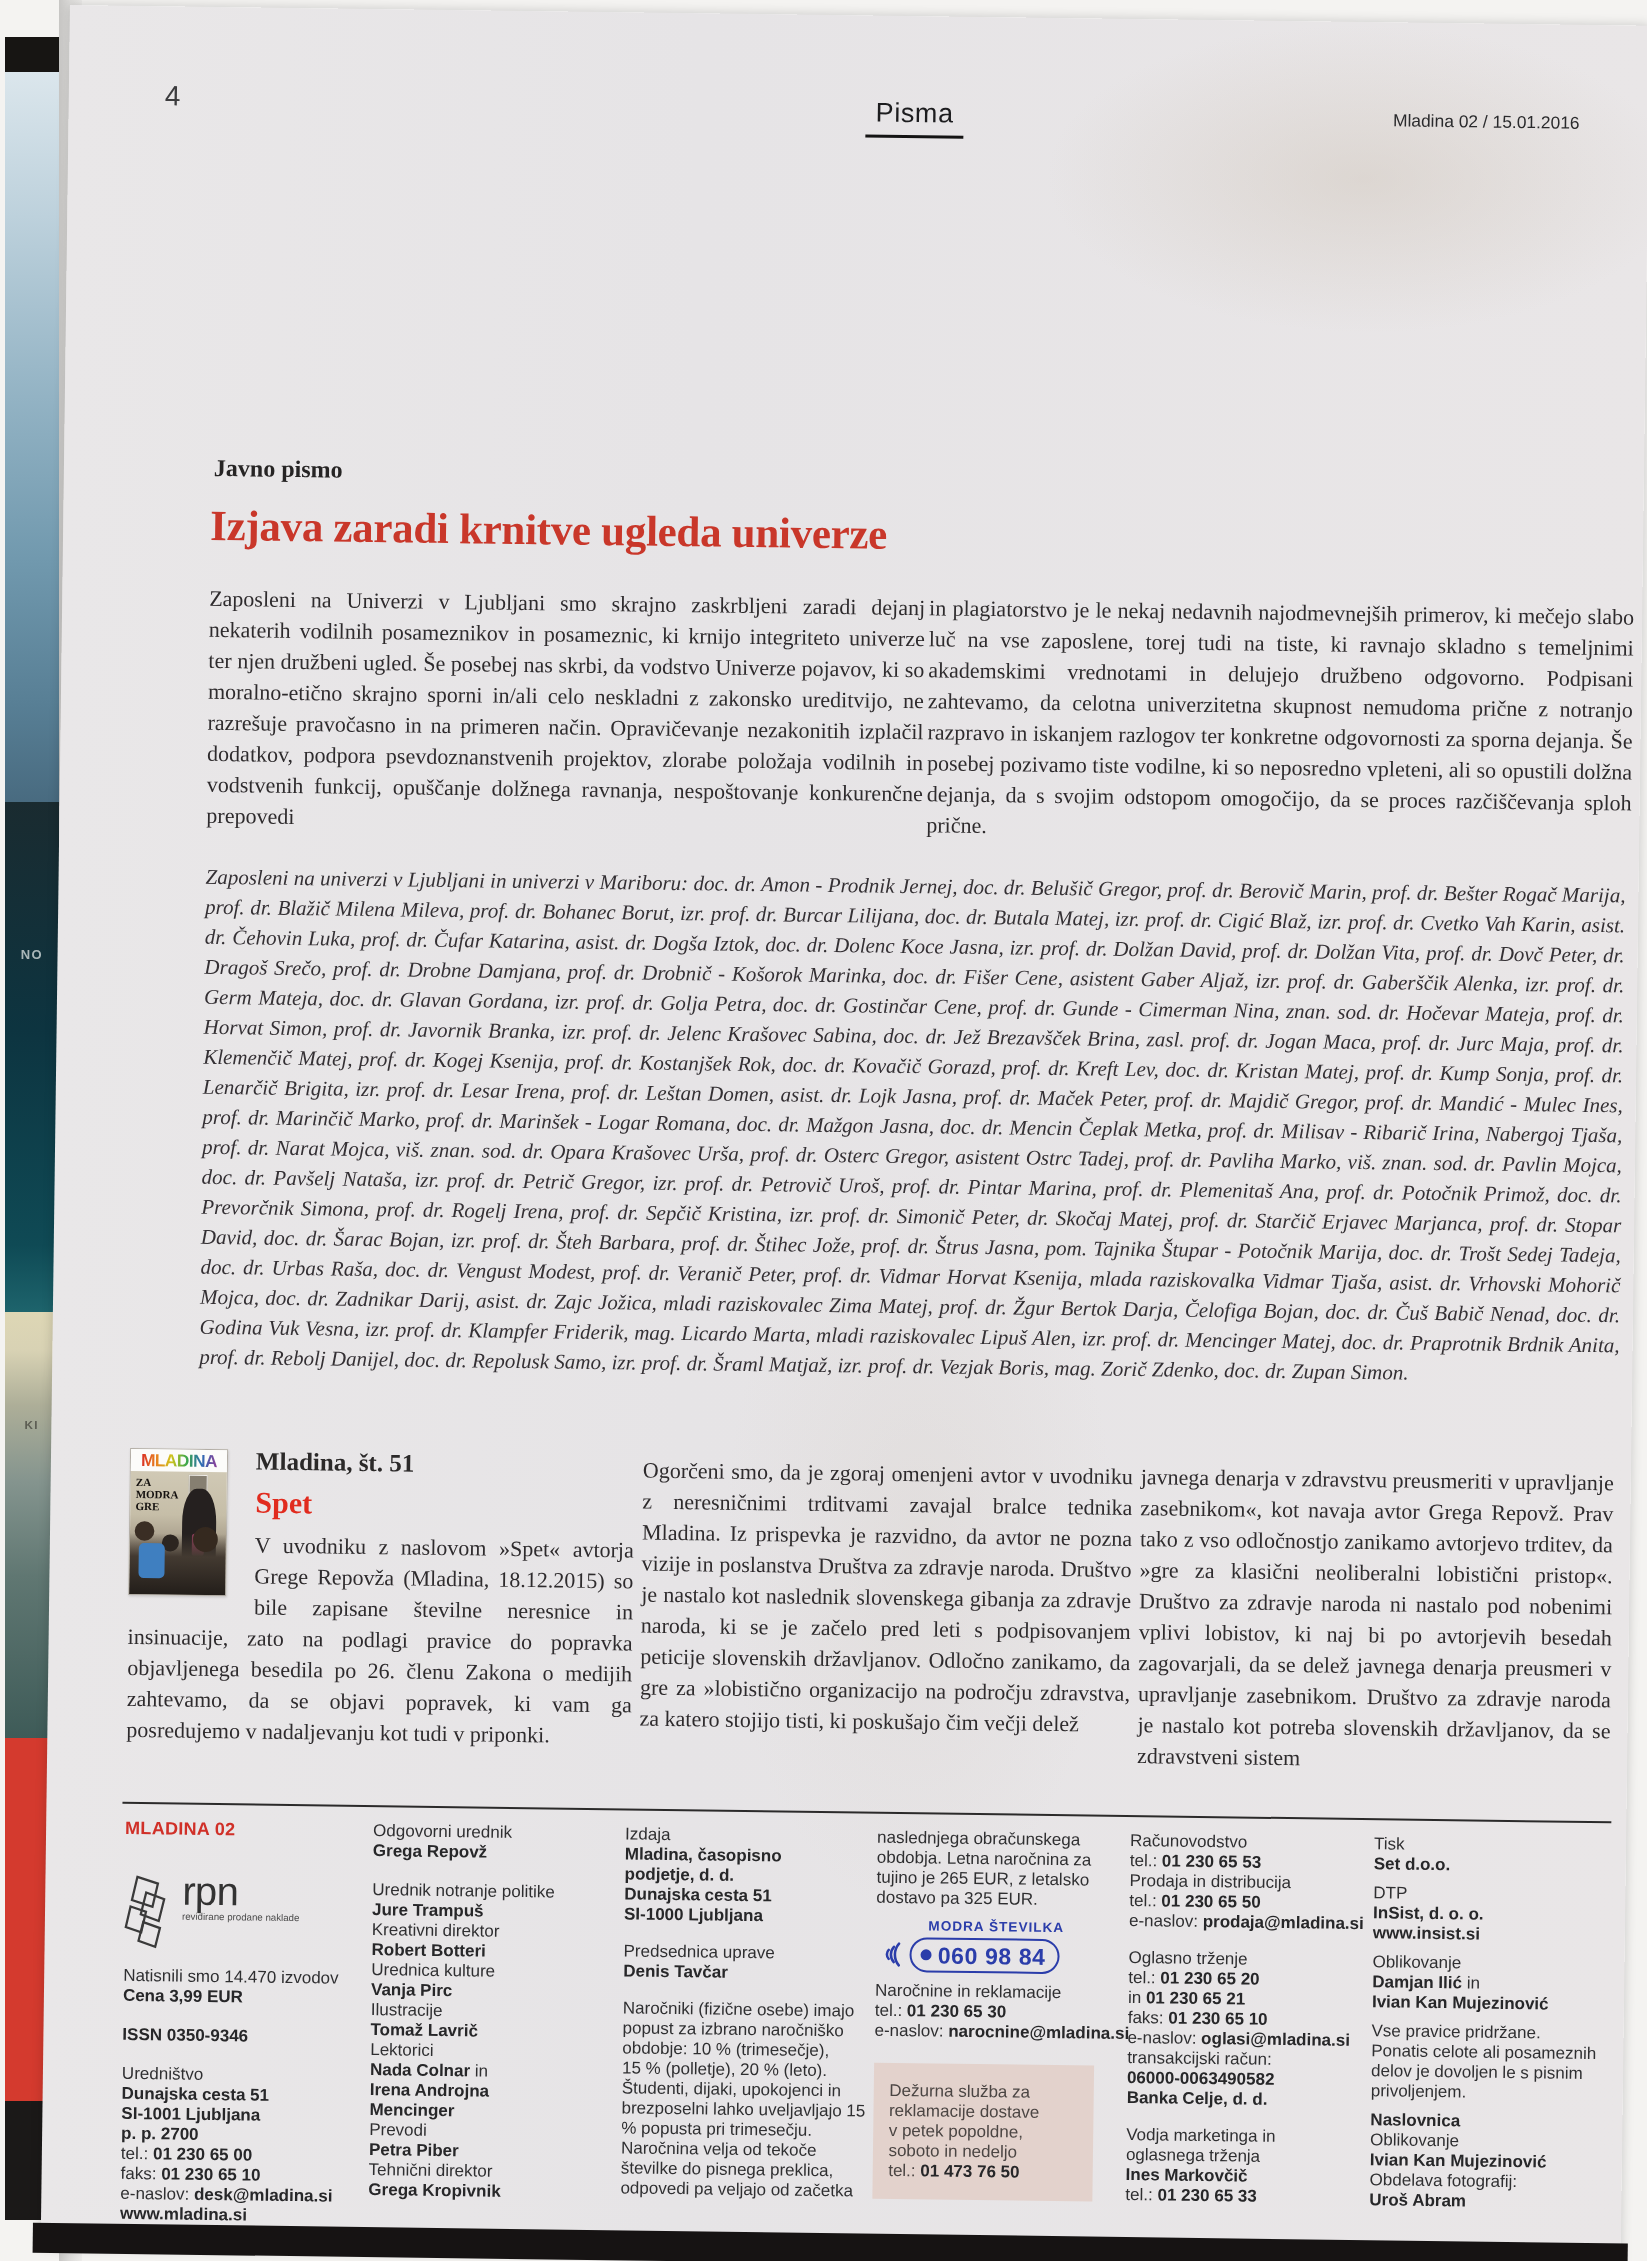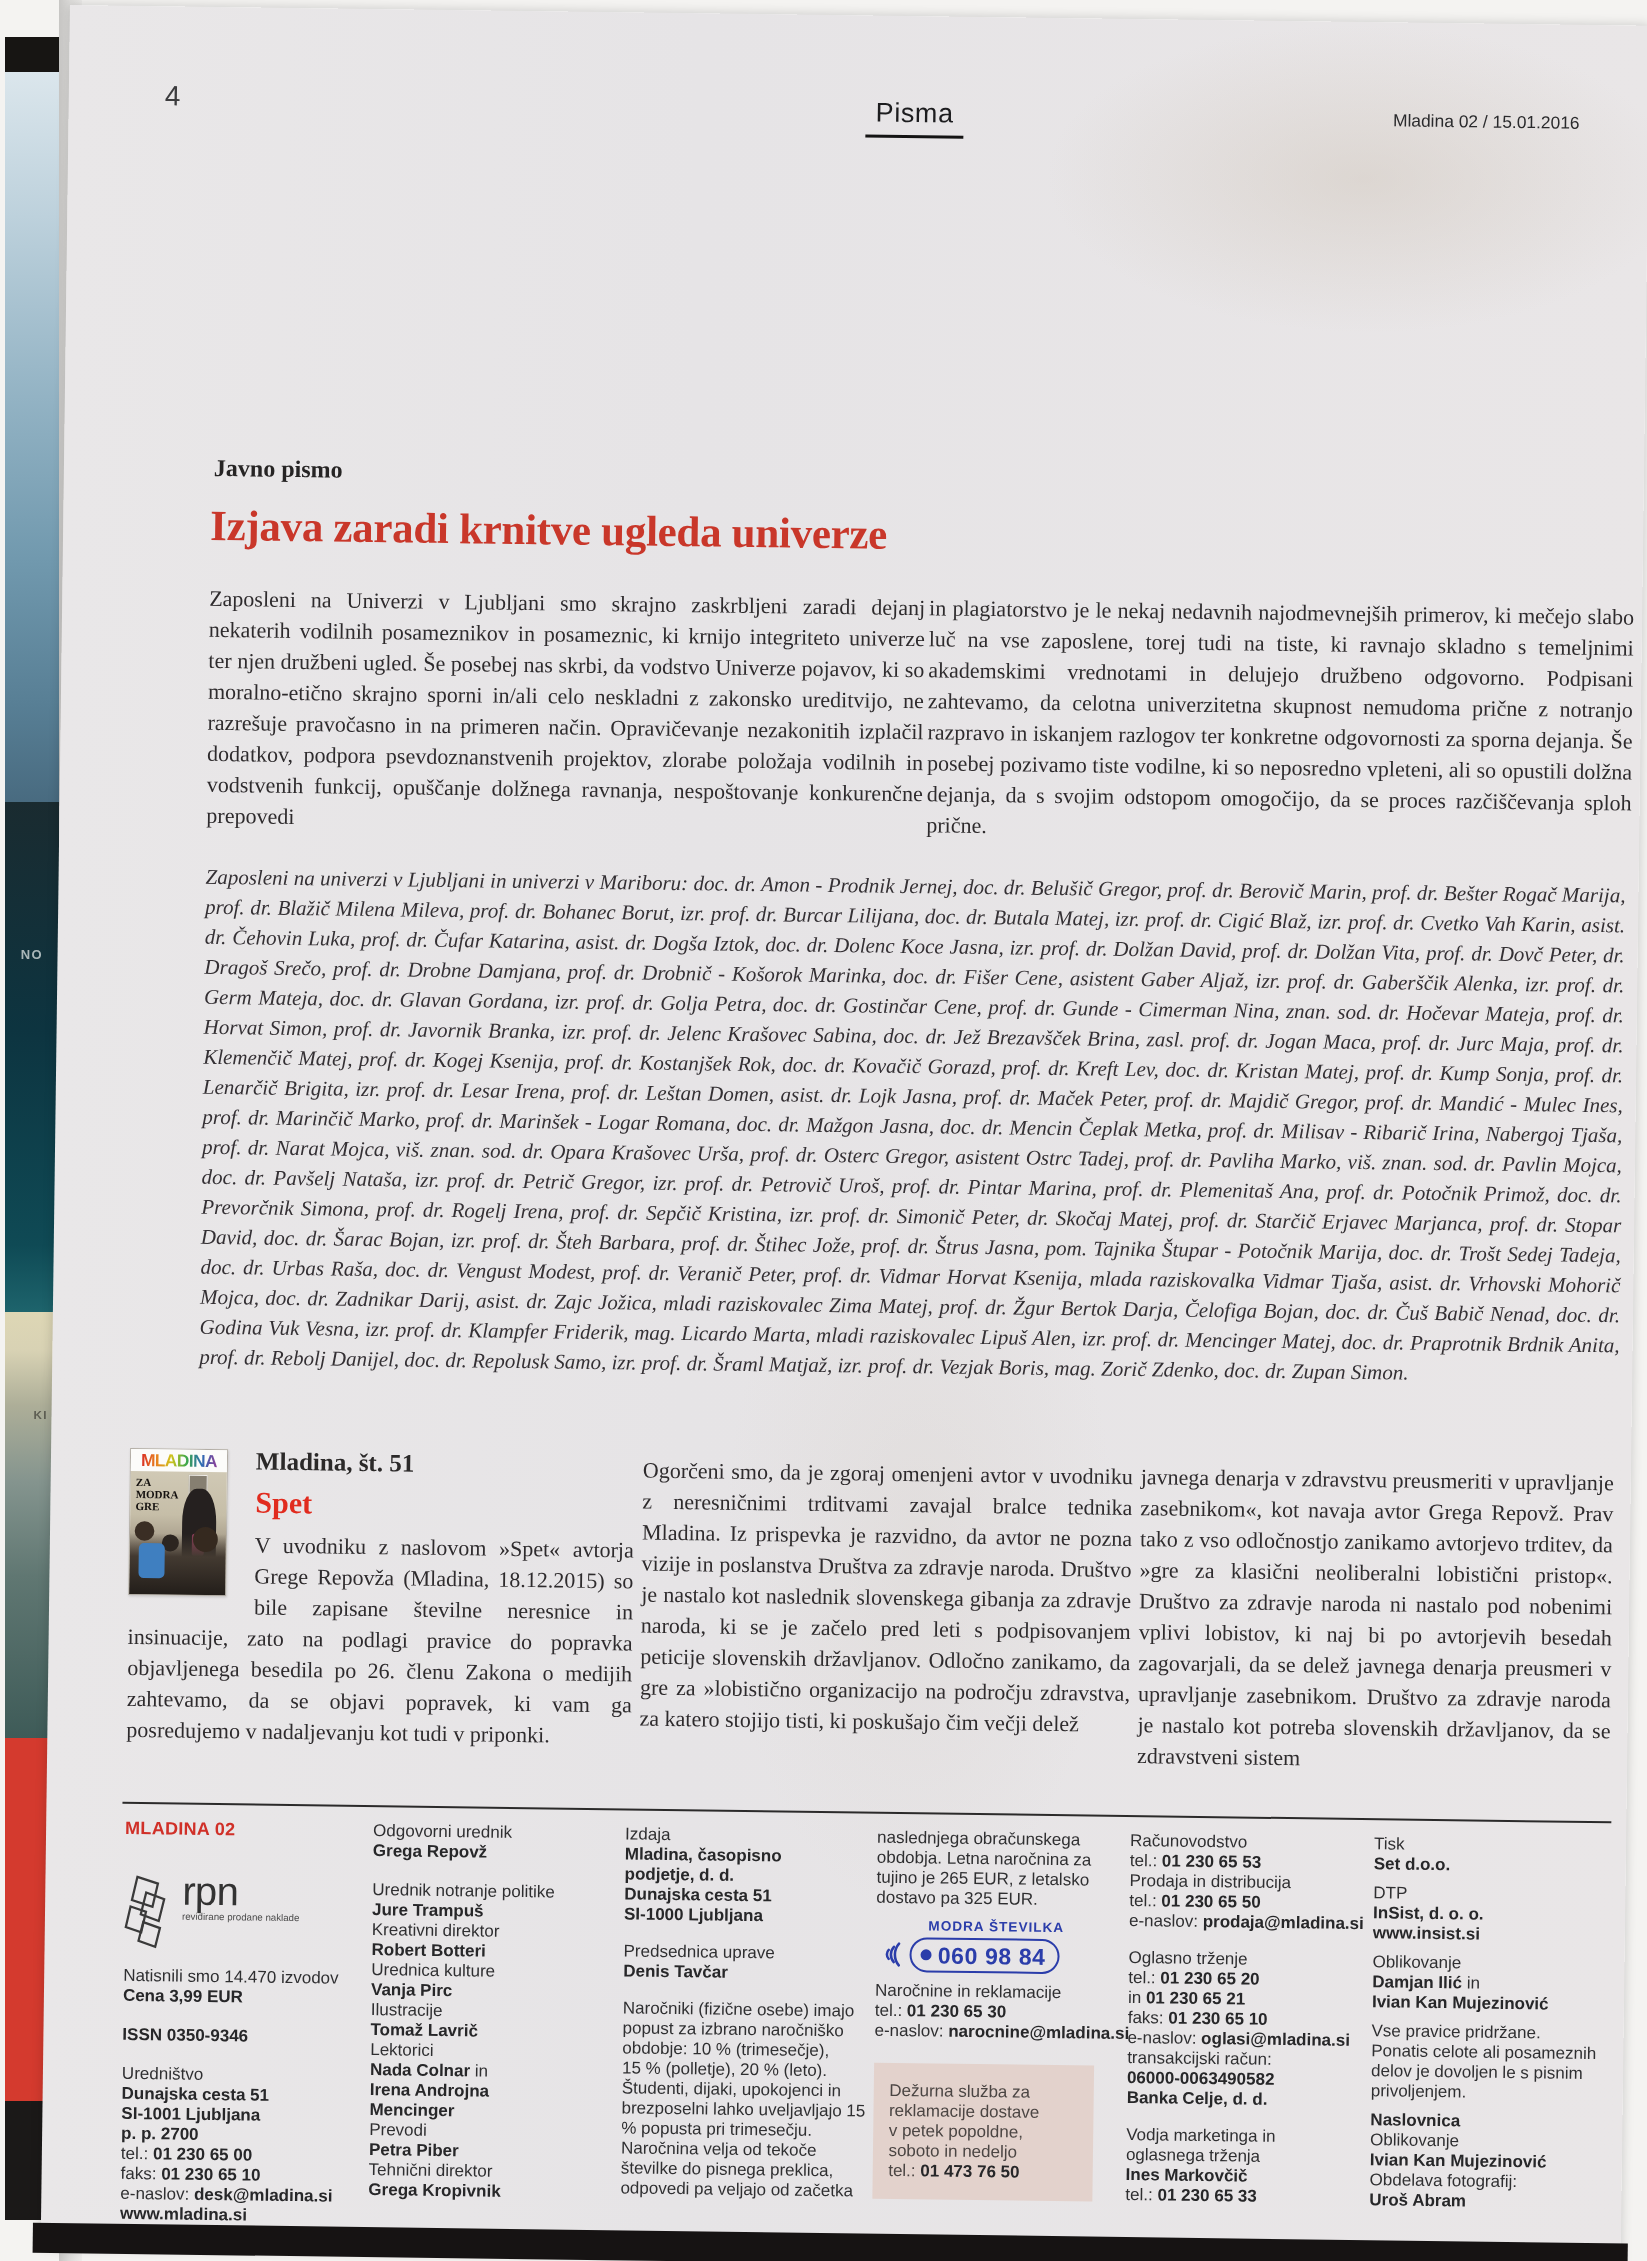--- a/index.html
+++ b/index.html
@@ -12,22 +12,22 @@
   .strip-sea{top:72px;height:902px;
     background:linear-gradient(180deg,#dbe6ec 0%,#bdd1dc 16%,#93b3c4 36%,#7199ae 54%,#587f95 70%,#44657a 84%,#33505f 100%);}
   .strip-sea .frag{position:absolute;bottom:27px;left:3.9px;color:#eef4f6;font:bold 15.5px/15.5px "Liberation Sans",sans-serif;
     letter-spacing:1.9px;opacity:.9;}
   .strip-deep{top:802px;height:568px;
     background:linear-gradient(180deg,#1a2b30 0%,#0d3440 40%,#0f4a55 78%,#2a7a80 100%);}
   .strip-deep .frag{position:absolute;top:146px;left:15.5px;color:#cfd8d8;font:bold 13px/13px "Liberation Sans",sans-serif;
     letter-spacing:1.3px;opacity:.8;}
   .strip-street{top:1312px;height:426px;
     background:linear-gradient(180deg,#ded7b5 0%,#d8d2b4 9%,#adae98 22%,#84948e 40%,#607772 62%,#3e5b58 100%);}
-  .strip-street .frag{position:absolute;top:97px;left:19.4px;color:#4a4a42;font:bold 11.6px/11.6px "Liberation Sans",sans-serif;
-    letter-spacing:1.3px;opacity:.8;margin-left:9px;}
+  .strip-street .frag{position:absolute;top:107px;left:19.4px;color:#4a4a42;font:bold 11.6px/11.6px "Liberation Sans",sans-serif;
+    letter-spacing:1.3px;opacity:.8;}
   .strip-red{top:1738px;height:363px;background:#d43a2e;}
   .strip-black-bottom{top:2101px;height:119px;background:#1b1918;}
   .page-edge{position:absolute;left:59px;top:0;width:23px;height:2261px;
     background:linear-gradient(90deg,#c7c6c4 0%,#dcdbd9 45%,#edecea 100%);}
 
   
   .corner-red{position:absolute;right:0;top:47px;width:43px;height:37px;background:#d5372b;}
 
   
   .paper{position:absolute;left:70px;top:5.2px;width:1580px;height:2243px;

